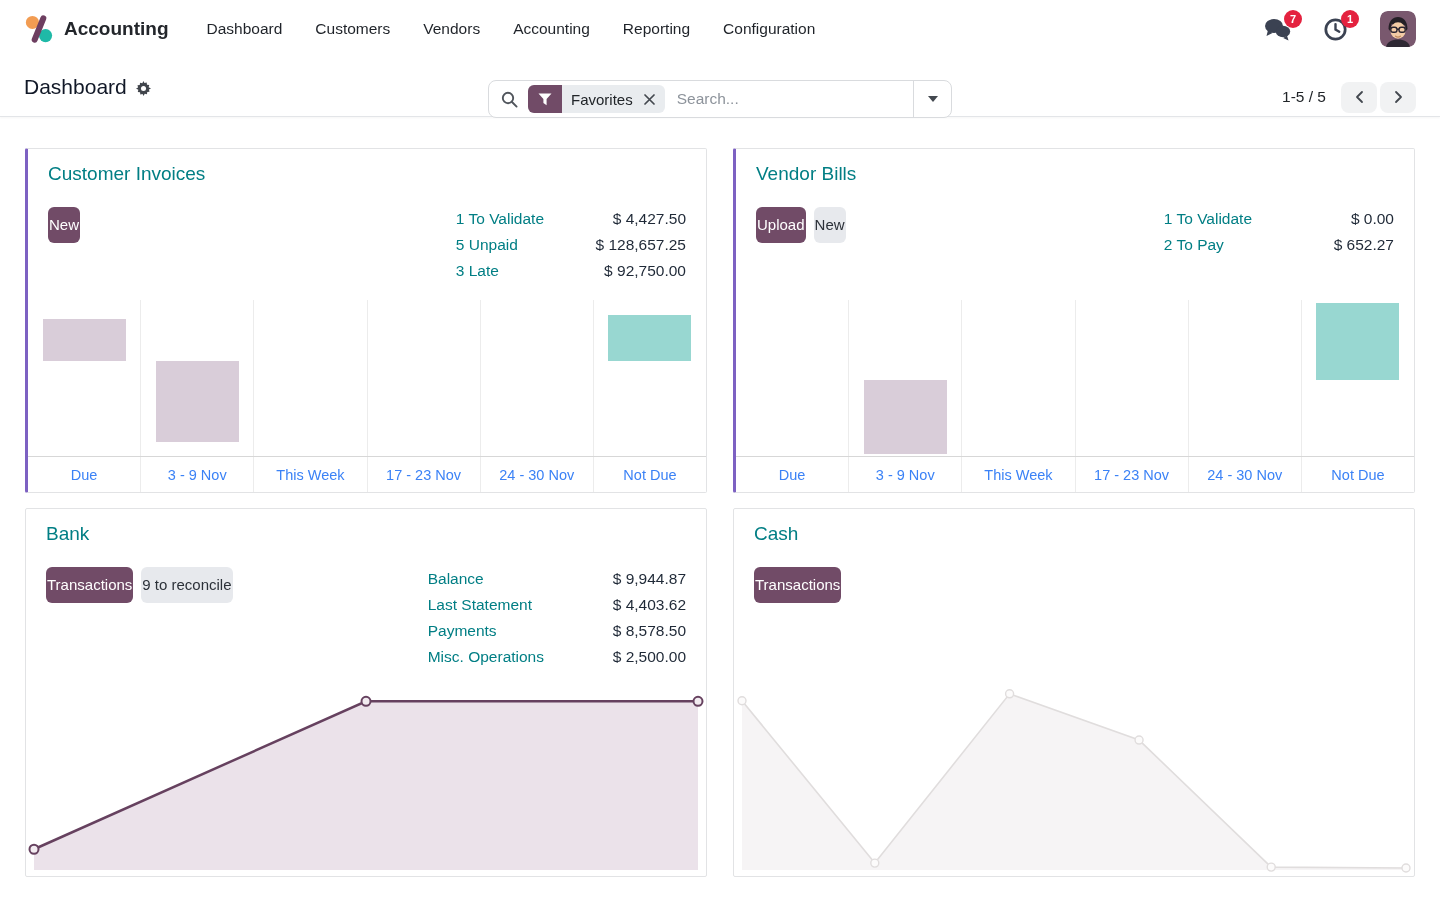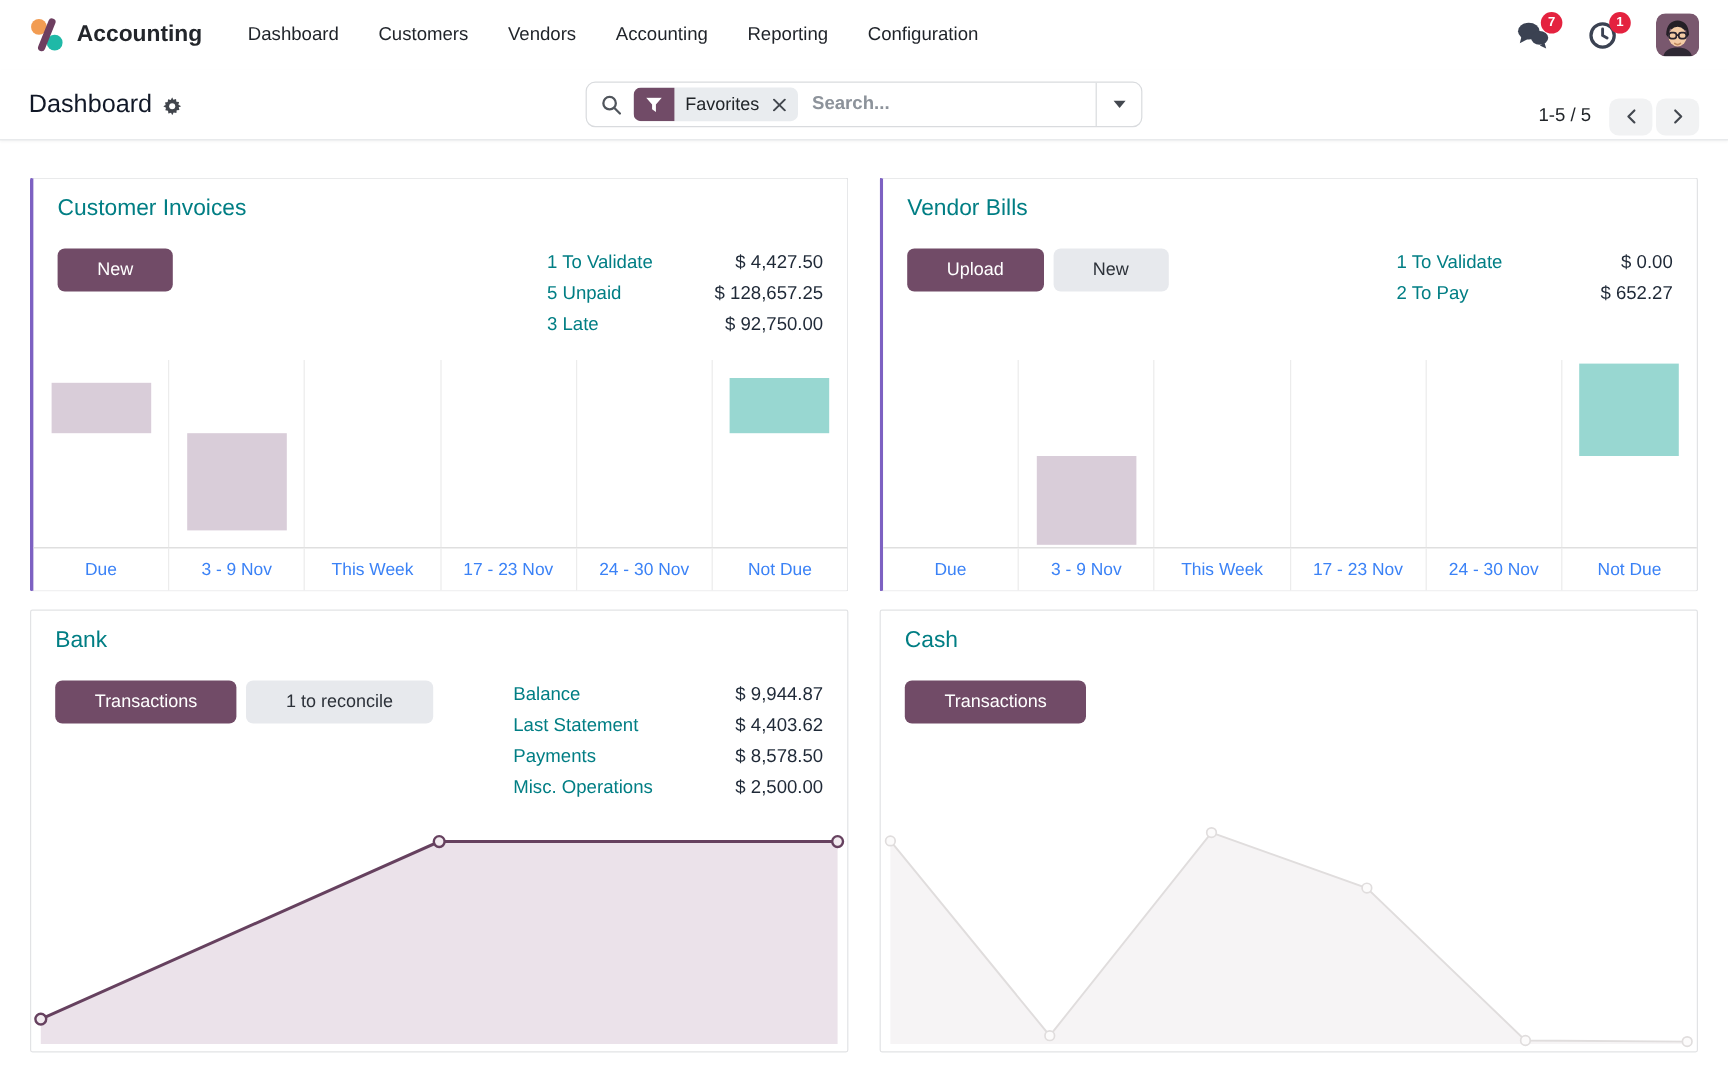--- a/index.html
+++ b/index.html
@@ -22,49 +22,49 @@
     background:#e4223f; color:#fff; font-size:11px; font-weight:700;
     border-radius:10px; display:flex; align-items:center; justify-content:center;
   }
   .avatar { width:36px; height:36px; border-radius:8px; overflow:hidden; cursor:pointer; }
 
   
   .control { position:relative; height:59px; display:flex; align-items:center; padding:0 24px;
              border-bottom:1px solid #e3e5e8; box-shadow:0 1px 2px rgba(0,0,0,.04); }
   .cp-title { display:flex; align-items:center; gap:9px; font-size:21px; color:#111827; }
   .gear { display:flex; cursor:pointer; margin-top:2px; }
-  .search { position:absolute; left:488px; top:10px; width:464px; height:38px;
+  .search { position:absolute; left:488px; top:22px; width:464px; height:38px;
             border:1px solid #d9dbde; border-radius:8px; display:flex; align-items:center;
             padding-left:12px; background:#fff; }
   .search-mag { display:flex; margin-right:10px; }
   .facet { display:flex; align-items:center; height:28px; background:#e9ecef; border-radius:6px; overflow:hidden; flex-shrink:0; cursor:pointer; }
   .facet-ic { width:34px; height:28px; background:#714B67; display:flex; align-items:center; justify-content:center; }
   .facet-label { padding:0 9px; font-size:15px; color:#212529; }
   .facet-x { padding:0 10px 0 2px; display:flex; cursor:pointer; }
-  .search input { flex:1; border:0; outline:0; font-size:15.5px; color:#3b82f6; padding:0 12px; background:transparent;font-weight:bold; }
+  .search input { flex:1; border:0; outline:0; font-size:15.5px; color:#3b82f6; padding:0 12px; background:transparent; }
   .search input::placeholder { color:#8d939b; }
   .caret-box { width:38px; align-self:stretch; border-left:1px solid #d9dbde; display:flex; align-items:center; justify-content:center; cursor:pointer; }
   .caret { width:0; height:0; border-left:5px solid transparent; border-right:5px solid transparent; border-top:6px solid #43484f; }
   .pager { margin-left:auto; display:flex; align-items:center; gap:15px;margin-top:20px; }
   .pager-text { font-size:15.5px; color:#212529; }
   .pager-btns { display:flex; gap:3px; }
   .pager-btn { width:36px; height:31px; background:#f1f2f3; border:0; border-radius:8px;
                display:flex; align-items:center; justify-content:center; cursor:pointer; }
 
   
   .content { padding:31px 25px 23px; display:grid; grid-template-columns:1fr 1fr; column-gap:26px; row-gap:15px; }
   .card { position:relative; border:1px solid #e2e3e5; border-radius:2px; background:#fff;
           display:flex; flex-direction:column; }
   .card.h-top { height:345px; }
   .card.h-bot { height:369px; }
   .card.accent { border-left:3px solid #7d61c2; }
   .card-title { margin:14px 20px 0; font-size:19px; font-weight:500; color:#017e84; cursor:pointer; }
   .card-row { display:flex; justify-content:space-between; align-items:flex-start; margin:22px 20px 0; }
   .btns { display:flex; gap:8px; }
-  .btn { font-family:inherit; font-size:15px; padding:8px 33px; border-radius:6px; border:0; cursor:pointer; line-height:1.3; }
+  .btn { font-family:inherit; font-size:15px; padding:8px 1px; border-radius:6px; border:0; cursor:pointer; line-height:1.3; }
   .btn.primary { background:#714B67; color:#fff; }
   .btn.secondary { background:#e7e9ed; color:#2c3139; }
   .stats { border-collapse:collapse; font-size:15.5px; margin-top:-1px; }
   .stats td { padding:2px 0; line-height:22px; white-space:nowrap; }
   .stats .lbl { color:#017e84; text-align:left; cursor:pointer; padding-right:30px; }
   .stats .val { color:#1f2937; text-align:right; min-width:112px; }
 
   
   .bar-chart { margin-top:auto; }
   .bc-plot { height:156px; display:flex; position:relative; }
@@ -287,21 +287,21 @@
           <div class="bc-label">Not Due</div>
         </div>
       </div>
   </section>
 
   <section class="card h-bot">
     <h2 class="card-title">Bank</h2>
     <div class="card-row">
       <div class="btns">
         <button class="btn primary">Transactions</button>
-        <button class="btn secondary">1 to reconcile</button>
+        <button class="btn secondary">9 to reconcile</button>
       </div>
       <table class="stats">
         <tbody>
             <tr>
               <td class="lbl">Balance</td>
             <td class="val">$ 9,944.87</td>
             </tr>
         <tr>
               <td class="lbl">Last Statement</td>
             <td class="val">$ 4,403.62</td>

